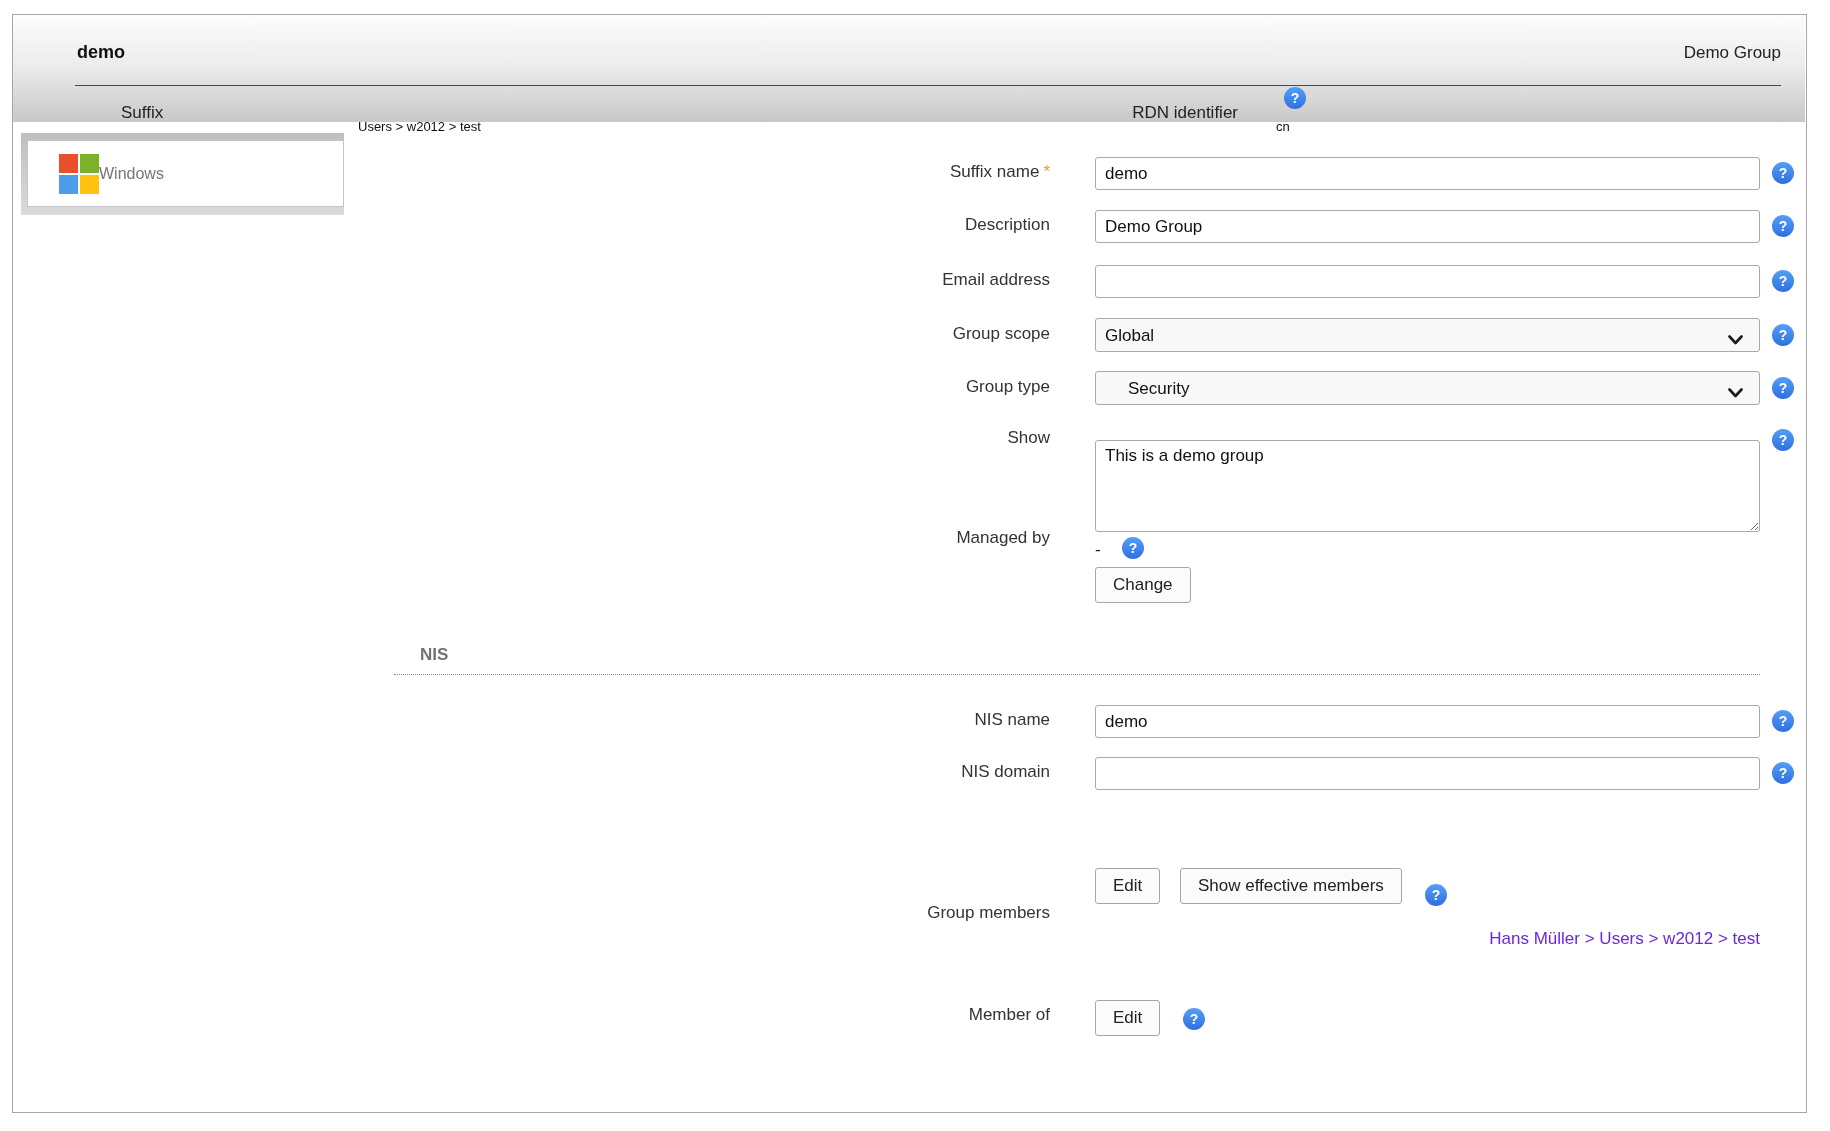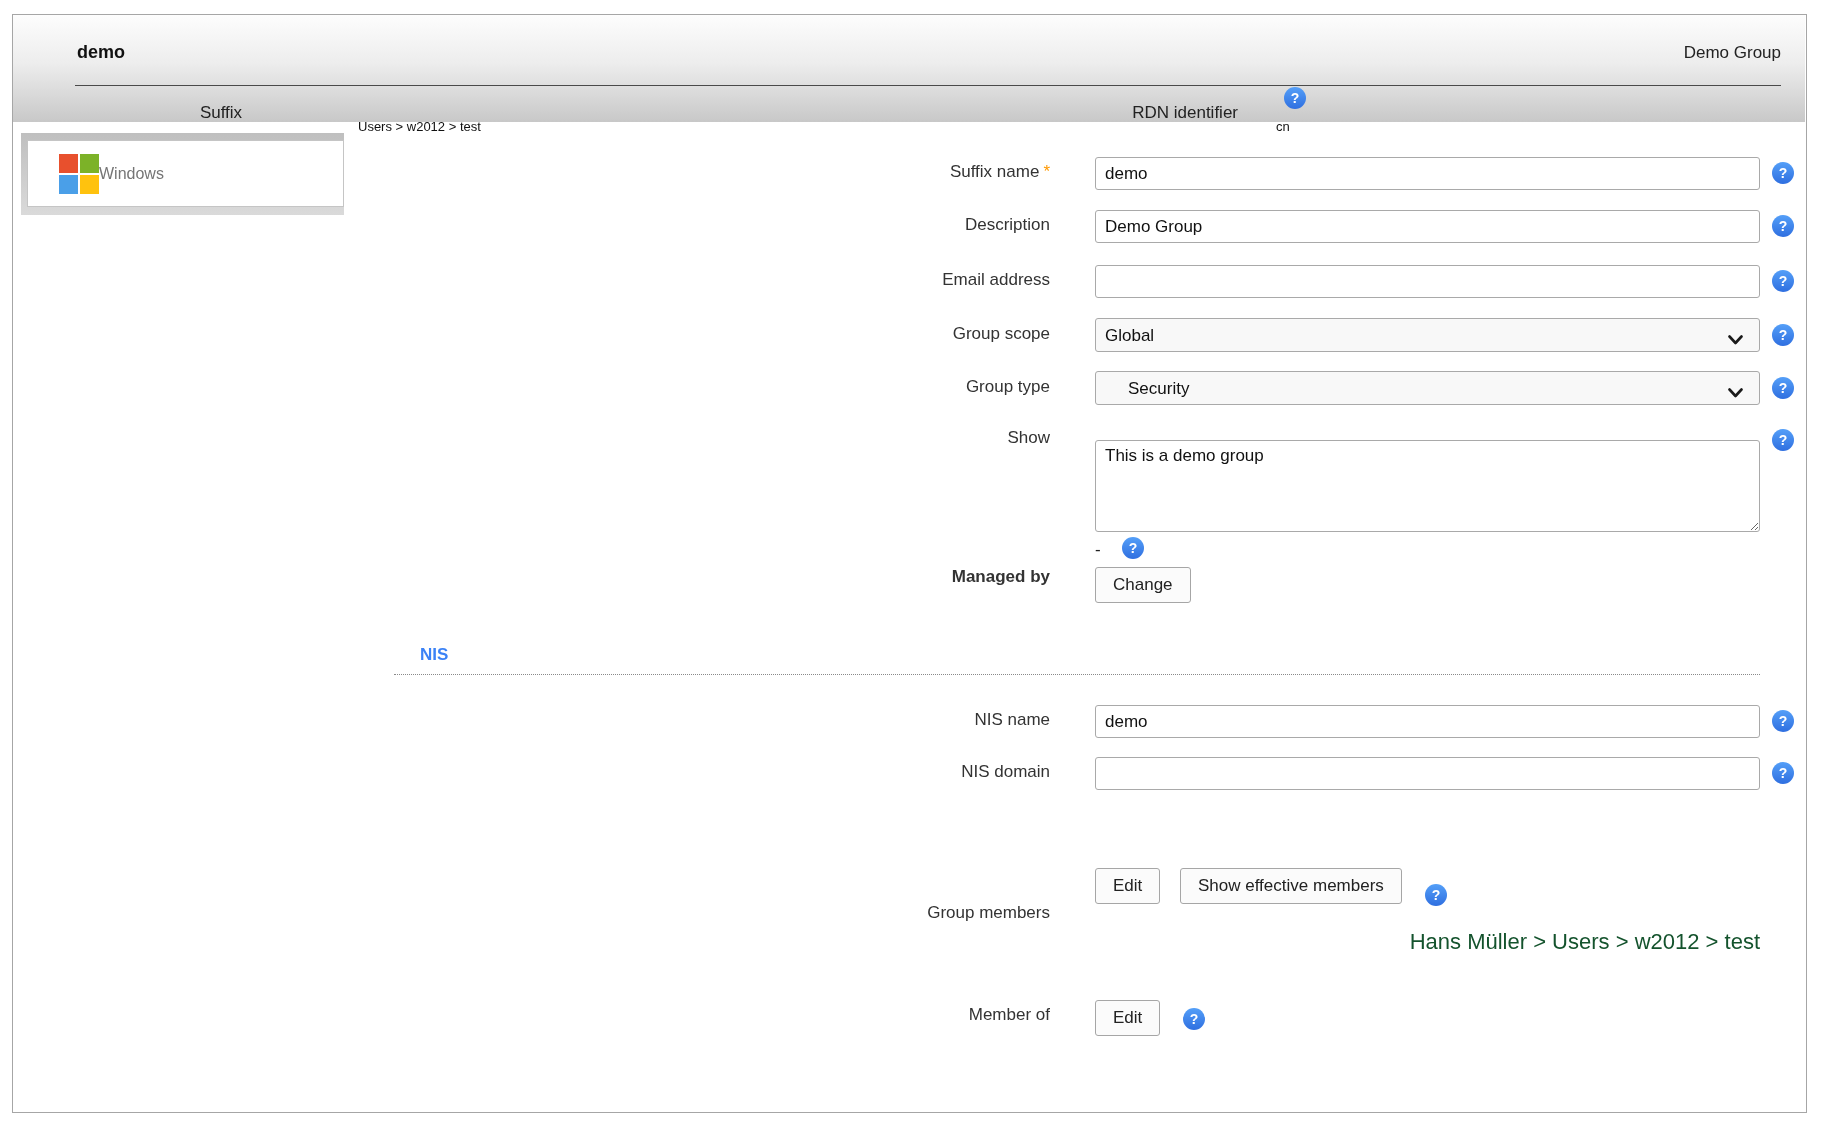--- a/index.html
+++ b/index.html
@@ -8,21 +8,21 @@
   .frame{position:absolute;left:12px;top:14px;width:1793px;height:1097px;border:1px solid #a6a6a6;background:#fff;}
 
   
   .header{position:absolute;left:13px;top:15px;width:1792px;height:107px;
           background:linear-gradient(180deg,#fdfdfd 0%,#ededed 45%,#c8c8c8 100%);}
   .page-title{position:absolute;left:64px;top:27px;font-size:18px;font-weight:bold;color:#111;}
   .page-subtitle{position:absolute;left:1300px;top:28px;width:468px;text-align:right;font-size:17px;color:#222;}
   .header-sep{position:absolute;left:62px;top:70px;width:1706px;border-top:1px solid #4a4a4a;}
   .hlabel{position:absolute;top:88px;font-size:17px;color:#222;}
   .hvalue{position:absolute;top:104px;font-size:13px;color:#111;}
-  .suffix-label{left:108px;width:200px;text-align:center;}
+  .suffix-label{left:108px;width:200px;text-align:left;}
   .suffix-value{left:345px;}
   .rdn-label{left:1025px;width:200px;text-align:right;}
   .rdn-value{left:1263px;}
 
   
   .help{position:absolute;width:22px;height:22px;border-radius:50%;
         background:linear-gradient(180deg,#549ff8,#2f6fe0);
         color:#fff;font-size:14px;font-weight:bold;display:flex;align-items:center;justify-content:center;
         cursor:pointer;line-height:1;}
 
@@ -48,23 +48,23 @@
         font-size:17px;color:#111;padding:0 9px;background:#fff;}
   .finput{height:33px;}
   .fselect{height:34px;appearance:none;-webkit-appearance:none;background:#f8f8f8;padding-right:34px;cursor:pointer;}
   .chev{position:absolute;left:1728px;pointer-events:none;}
   .ftextarea{height:92px;padding:5px 9px;resize:both;}
   .fvalue{position:absolute;left:1095px;font-size:17px;color:#222;}
   .btn{position:absolute;box-sizing:border-box;height:36px;padding:0 17px;
        background:#fbfbfb;border:1px solid #a6a6a6;border-radius:3px;
        font-family:"Liberation Sans",sans-serif;font-size:17px;color:#222;
        display:flex;align-items:center;cursor:pointer;}
-  .section-title{position:absolute;left:420px;top:645px;font-size:17px;font-weight:bold;color:#3b82f6;text-align:right;}
+  .section-title{position:absolute;left:420px;top:645px;font-size:17px;font-weight:bold;color:#737373;text-align:right;}
   .section-line{position:absolute;left:394px;top:674px;width:1366px;border-top:1px dotted #8a8a8a;}
-  .member-path{position:absolute;left:1100px;top:929px;width:660px;text-align:right;font-size:22px;color:#14532d;}
+  .member-path{position:absolute;left:1100px;top:929px;width:660px;text-align:right;font-size:17px;color:#6d28d9;}
 </style>
 </head>
 <body>
 
 <div class="frame"></div>
 
 <div class="header">
   <span class="page-title">demo</span>
   <span class="page-subtitle">Demo Group</span>
   <div class="header-sep"></div>
@@ -120,21 +120,21 @@
   <svg width="15" height="10" viewBox="0 0 15 10">
       <polyline points="1.5,1.5 7.5,8 13.5,1.5" fill="none" stroke="#1a1a1a" stroke-width="2.6" stroke-linecap="round" stroke-linejoin="round"></polyline>
     </svg>
 </span>
 <span class="help" style="left:1772px;top:377px;">?</span>
 
 <div class="flabel" style="top:428px;">Show</div>
 <textarea class="ftextarea" style="top: 440px;">This is a demo group</textarea>
 <span class="help" style="left:1772px;top:429px;">?</span>
 
-<div class="flabel" style="top:567px;font-weight:bold;">Managed by</div>
+<div class="flabel" style="top:528px;">Managed by</div>
 <span class="fvalue" style="top:540px;">-</span>
 <span class="help" style="left:1122px;top:537px;">?</span>
 <button class="btn" style="left:1095px;top:567px;">Change</button>
 
 <div class="section-title">NIS</div>
 <div class="section-line"></div>
 
 <div class="flabel" style="top:710px;">NIS name</div>
 <input class="finput" style="top: 705px;" type="text" value="demo">
 <span class="help" style="left:1772px;top:710px;">?</span>

